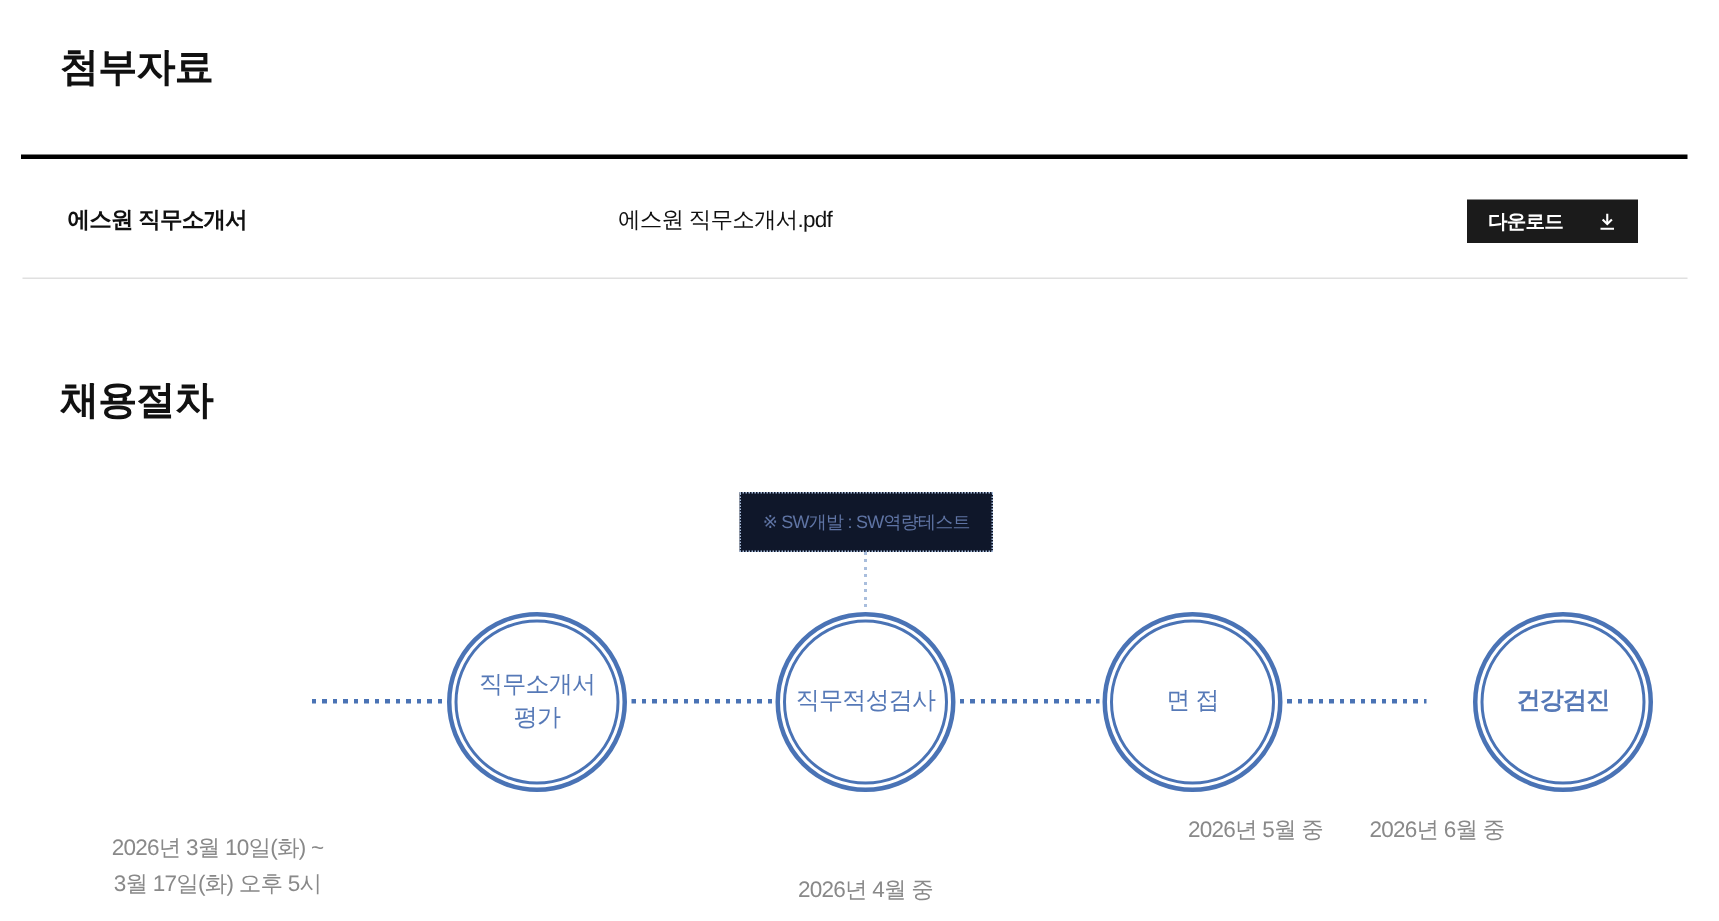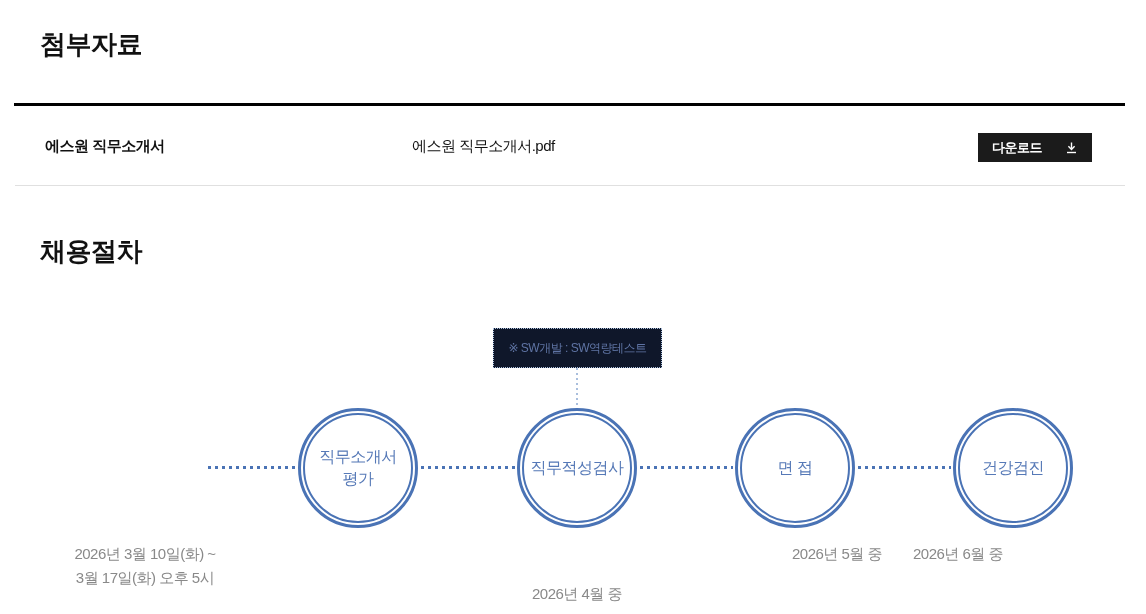--- a/index.html
+++ b/index.html
@@ -14,21 +14,21 @@
   }
   .section-title {
     position: absolute;
     left: 40px;
     font-size: 26px;
     font-weight: bold;
     color: #111111;
     letter-spacing: -0.5px;
   }
   #attach-title { top: 27px; }
-  #process-title { top: 234px; }
+  #process-title { top: 249px; }
 
   .divider-dark {
     position: absolute;
     left: 14px;
     top: 103px;
     width: 1111px;
     height: 3px;
     background: #000000;
   }
   .divider-light {
@@ -127,21 +127,21 @@
     font-size: 16px;
     color: #5679b7;
     line-height: 1.35;
     letter-spacing: -0.5px;
     white-space: pre-line;
   }
   #circle-1 { left: 85px; }
   #circle-2 { left: 298px; }
   #circle-3 { left: 517px; }
   #circle-4 { left: 735px; }
-  #circle-5 { left: 953px; }
+  #circle-5 { left: 982px; font-weight: bold; }
 
   .connector {
     position: absolute;
     top: 466px;
     height: 3px;
     background: repeating-linear-gradient(to right, #4a73b5 0 3px, transparent 3px 7px);
   }
   #conn-1 { left: 208px; width: 88px; }
   #conn-2 { left: 421px; width: 94px; }
   #conn-3 { left: 640px; width: 93px; }
@@ -150,21 +150,21 @@
   .step-date {
     position: absolute;
     top: 542px;
     font-size: 15px;
     line-height: 24px;
     color: #898989;
     text-align: center;
     letter-spacing: -0.5px;
     white-space: pre-line;
   }
-  #date-1 { left: 25px;  width: 240px; }
+  #date-1 { left: 25px;  width: 240px; margin-top: 12px; }
   #date-3 { left: 497px; width: 160px; margin-top: 40px; }
   #date-4 { left: 757px; width: 160px; }
   #date-5 { left: 878px; width: 160px; }
 </style>
 </head>
 <body>
 
 <div class="page">
 
   <h2 class="section-title" id="attach-title">첨부자료</h2>

